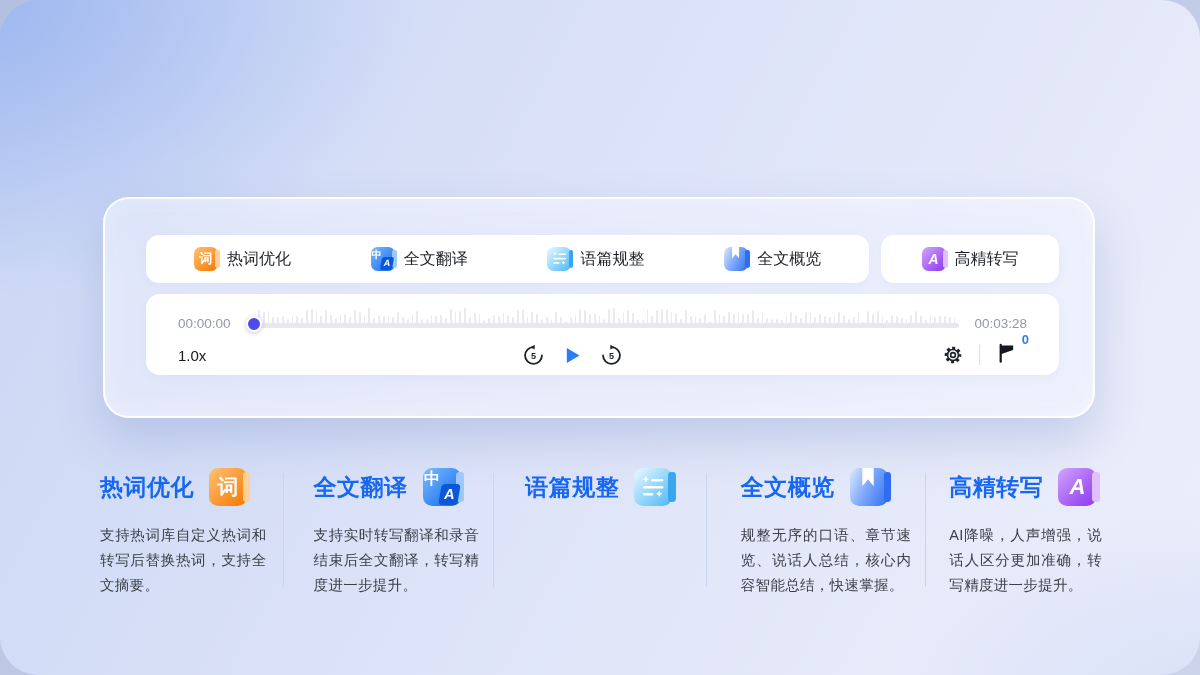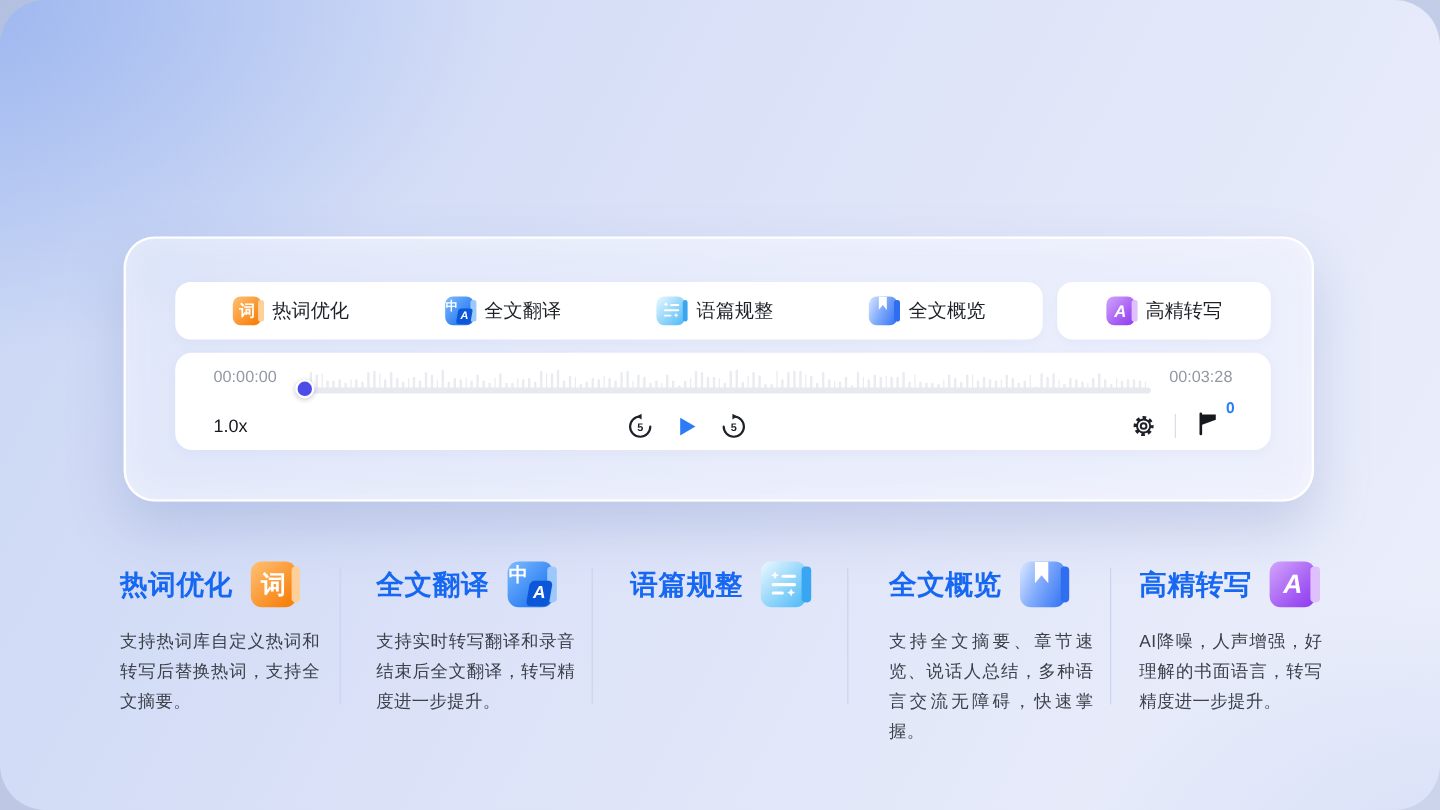--- a/index.html
+++ b/index.html
@@ -82,21 +82,21 @@
   .ic-precision::after{background:#dfc0fc;}
   .ic-precision .g{font-size:.58em;font-weight:700;font-style:italic;}
   .ic-24{font-size:24px;}
   .ic-38{font-size:38px;border-radius:.24em;}
 
   
   .player-card{
     margin-top:11px;background:#fff;border-radius:14px;height:81px;box-sizing:border-box;
     padding:12px 32px 0;position:relative;box-shadow:0 3px 10px rgba(140,155,205,.08);
   }
-  .timeline{display:flex;align-items:flex-start;height:30px;}
+  .timeline{display:flex;align-items:flex-end;height:30px;}
   .time{font-size:13.5px;color:#9299a3;width:64px;padding-bottom:5px;}
   .time.end{text-align:right;}
   .track{flex:1;position:relative;height:30px;margin:0 4px;}
   .wave{position:absolute;left:12px;right:2px;bottom:11px;height:17px;display:flex;align-items:flex-end;gap:3px;overflow:hidden;}
   .wave i{width:1.8px;background:#e9ebf0;border-radius:1px;flex:none;}
   .rail{position:absolute;left:8px;right:0;bottom:8px;height:5px;background:#e7e9ee;border-radius:3px;}
   .playhead{
     position:absolute;left:0;bottom:4px;width:12px;height:12px;background:#4f4be8;
     border:2.5px solid #fff;border-radius:50%;box-shadow:0 1px 4px rgba(60,60,120,.3);
   }
@@ -433,29 +433,29 @@
 
     <div class="vdiv"></div>
 
     <div class="fcol c4">
       <div class="ftitle">
         <h3>全文概览</h3>
         <span class="ic ic-book ic-38">
           <span class="bm"></span>
         </span>
       </div>
-      <p class="fdesc">支持全文摘要、章节速览、说话人总结，多种语言交流无障碍，快速掌握。</p>
+      <p class="fdesc">规整无序的口语、章节速览、说话人总结，核心内容智能总结，快速掌握。</p>
     </div>
 
     <div class="vdiv"></div>
 
     <div class="fcol c5">
       <div class="ftitle">
         <h3>高精转写</h3>
         <span class="ic ic-precision ic-38">
           <span class="g">A</span>
         </span>
       </div>
-      <p class="fdesc">AI降噪，人声增强，好理解的书面语言，转写精度进一步提升。</p>
+      <p class="fdesc">AI降噪，人声增强，说话人区分更加准确，转写精度进一步提升。</p>
     </div>
 
   </div>
 </div>
 
 </body></html>

